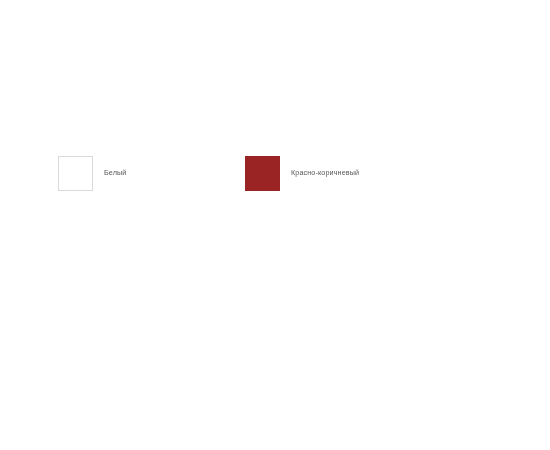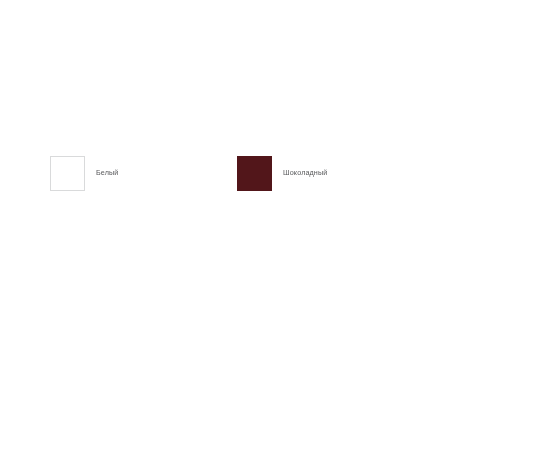--- a/index.html
+++ b/index.html
@@ -11,21 +11,21 @@
     width: 550px;
     height: 450px;
     background: #ffffff;
     font-family: "Liberation Sans", sans-serif;
     overflow: hidden;
     position: relative;
   }
 
   #palette {
     position: absolute;
-    left: 50px;
+    left: 58px;
     top: 155px;
     width: 460px;
     display: grid;
     grid-template-columns: 187px 186px 1fr;
     grid-template-rows: 52px 52px 36px;
     text-align: center;
   }
 
   .swatch-item {
     display: flex;
@@ -56,16 +56,16 @@
 </style>
 </head>
 <body>
 
 <div id="palette">
     <div class="swatch-item">
       <div class="swatch-chip bordered" style="background-color: rgb(255, 255, 255);"></div>
       <span class="swatch-label">Белый</span>
     </div>
     <div class="swatch-item">
-      <div class="swatch-chip" style="background-color: rgb(82, 22, 26);"></div>
-      <span class="swatch-label">Шоколадный</span>
+      <div class="swatch-chip" style="background-color: rgb(154, 36, 35);"></div>
+      <span class="swatch-label">Красно-коричневый</span>
     </div>
   </div>
 
 </body></html>

